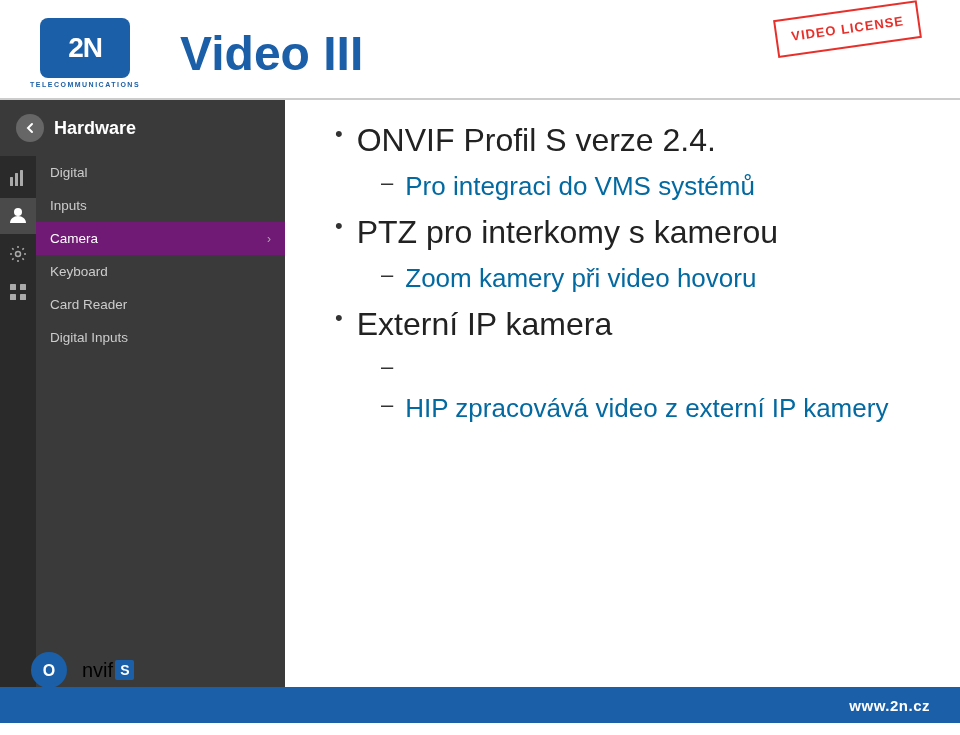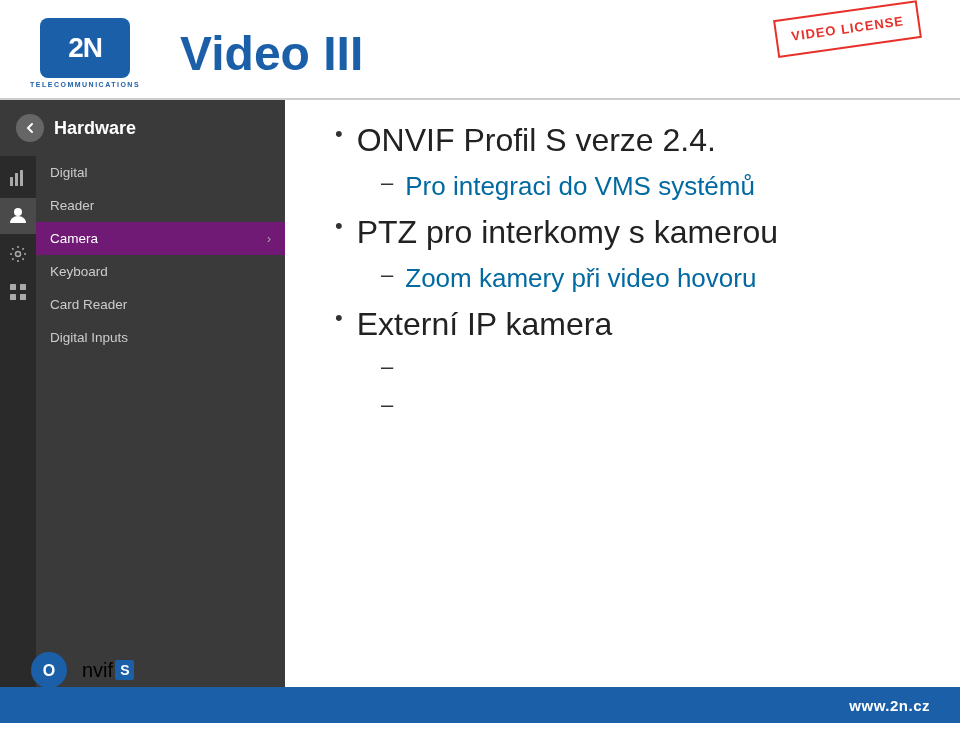--- a/index.html
+++ b/index.html
@@ -332,21 +332,21 @@
             <rect x="11" y="11" width="6" height="6" rx="0.5"></rect>
           </svg>
         </div>
       </div>
 
       <div class="sidebar-menu">
         <div class="sidebar-item">
           <span>Digital</span>
         </div>
         <div class="sidebar-item">
-          <span>Reader</span>
+          <span>Inputs</span>
         </div>
         <div class="sidebar-item active">
           <span>Camera</span>
           <span class="chevron">›</span>
         </div>
         <div class="sidebar-item">
           <span>Keyboard</span>
         </div>
         <div class="sidebar-item">
           <span>Card Reader</span>
@@ -384,20 +384,21 @@
       <span class="bullet-dot">•</span>
       <span class="bullet-text">Externí IP kamera</span>
     </div>
 
     <div class="sub-bullet">
       <span class="sub-dash">–</span>
     </div>
 
     <div class="sub-bullet">
       <span class="sub-dash">–</span>
+      <span class="sub-text">HIP zpracovává video z externí IP kamery</span>
     </div>
   </div>
 </div>
 
 <div class="onvif-logo">
   <svg width="38" height="38" viewBox="0 0 38 38">
     <circle cx="19" cy="19" r="18" fill="#1a5fa8"></circle>
     <text x="19" y="25" text-anchor="middle" font-size="16" font-weight="900" fill="white" font-family="Arial">O</text>
   </svg>
   <span style="font-size:20px;font-weight:400;color:#000;margin-left:14px;">nvif</span>

